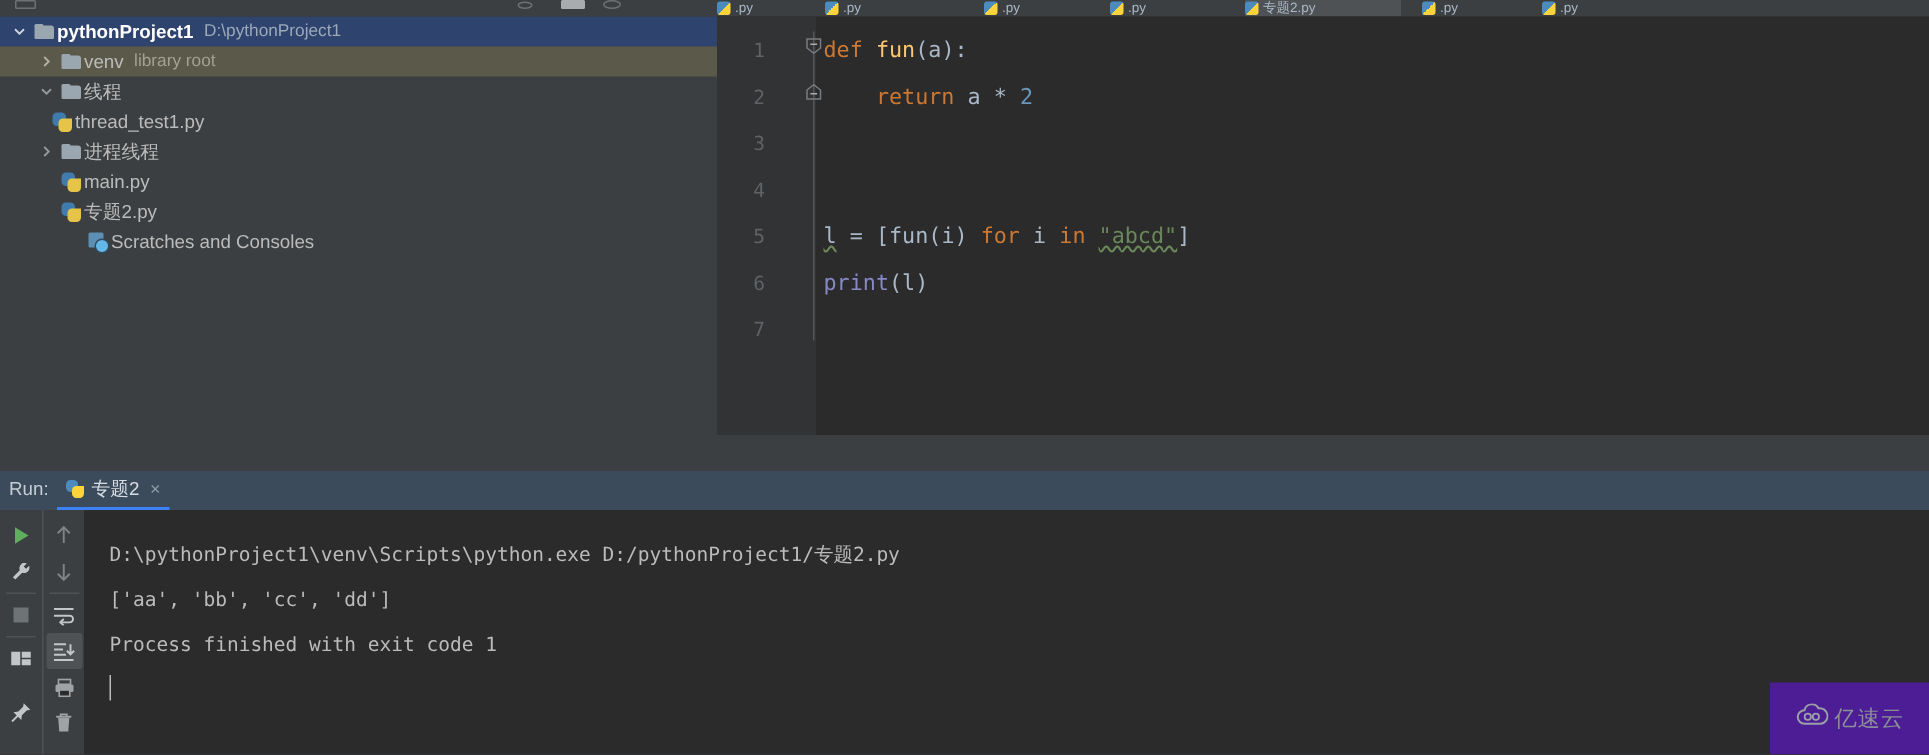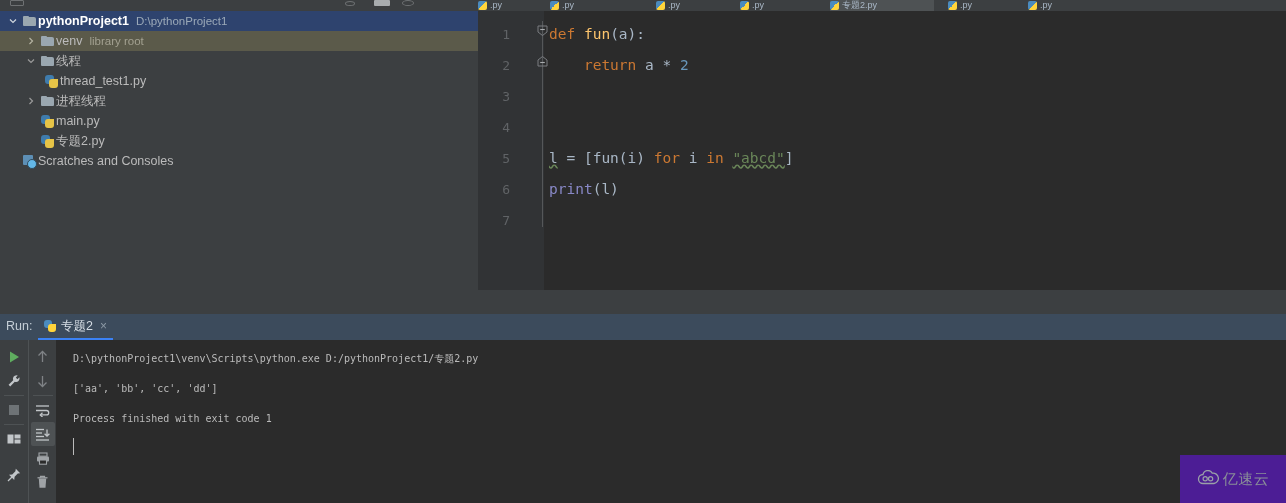--- a/index.html
+++ b/index.html
@@ -51,21 +51,21 @@
                        background:#5d8fb5; border-radius:1px; }
   .scratchico:after  { content:''; position:absolute; left:4px; top:4px; width:8px; height:8px;
                        border-radius:50%; background:#63b8e8; border:1px solid #2f4b5e; }
   .lbl { font-size:12.5px; line-height:14px; }
   .lbl.bold { font-weight:bold; }
   .sub { font-size:11.5px; color:#808080; margin-left:7px; }
   .tree-row.sel .sub { color:#9ba9b8; }
   .tree-row.hover .sub { color:#a3a191; }
   .indent-1 { padding-left:6px; }
   .indent-2 { padding-left:24px; }
-  .indent-3 { padding-left:42px; }
+  .indent-3 { padding-left:32px; }
 
   
   .editor { position:absolute; left:478px; top:11px; width:808px; height:279px; background:#2b2b2b; }
   .gutter { position:absolute; left:0; top:0; width:66px; height:279px; background:#313335; }
   .gnum { position:absolute; right:34px; font-size:13px; color:#606366;
           font-family:"DejaVu Sans Mono", monospace; text-align:right; width:24px; }
   .foldline { position:absolute; left:64px; top:10px; width:1px; height:206px; background:#555759; }
   .foldmark { position:absolute; left:59px; width:11px; height:11px; }
   .foldmark svg { display:block; }
   .code { position:absolute; left:66px; top:0; width:742px; height:279px;
@@ -97,21 +97,21 @@
           display:flex; flex-direction:column; align-items:center; padding-top:5px; gap:0px; }
   .tcol.c1 { left:0; }
   .tcol.c2 { left:28px; background:#3c3f41; border-left:1px solid #4e5254; }
   .tbtn { width:24px; height:24px; display:flex; align-items:center; justify-content:center; border-radius:2px; }
   .tbtn.on { background:#4e5254; }
   .tbtn svg { display:block; }
   .tsep { width:20px; height:1px; background:#4e5254; margin:2px 0; }
 
   .console { position:absolute; left:57px; top:0; width:1229px; height:163px;
              background:#2b2b2b; font-family:"DejaVu Sans Mono", monospace;
-             font-size:10px; color:#bbbbbb; padding:4px 0 0 16px; }
+             font-size:13px; color:#bbbbbb; padding:16px 0 0 16px; }
   .oline { white-space:pre; line-height:30px; }
   .caret { display:inline-block; width:1px; height:17px; background:#bbbbbb; vertical-align:-3px; }
 
   .watermark { position:absolute; right:0; bottom:0; width:106px; height:48px;
                background:#4c1d95; display:flex; align-items:center; justify-content:center; gap:4px; }
   .wm-txt { font-size:15px; color:#8a8f98; letter-spacing:.5px; }
 </style>
 </head>
 <body>
 
@@ -225,21 +225,21 @@
     </div>
 
     <div class="tree-row indent-2" style="padding-left:38px;">
       <span class="ico">
           <span class="pyfile"></span>
         </span>
       <span class="lbl">专题2.py</span>
     </div>
 
 
-    <div class="tree-row indent-1" style="padding-left:20px;">
+    <div class="tree-row indent-1" style="padding-left:20px;margin-left:36px;">
       <span class="ico">
           <span class="scratchico"></span>
         </span>
       <span class="lbl">Scratches and Consoles</span>
     </div>
   </div>
 
   <div class="editor">
     <div class="gutter">
       <div class="gnum" style="top:16px;">1</div>

